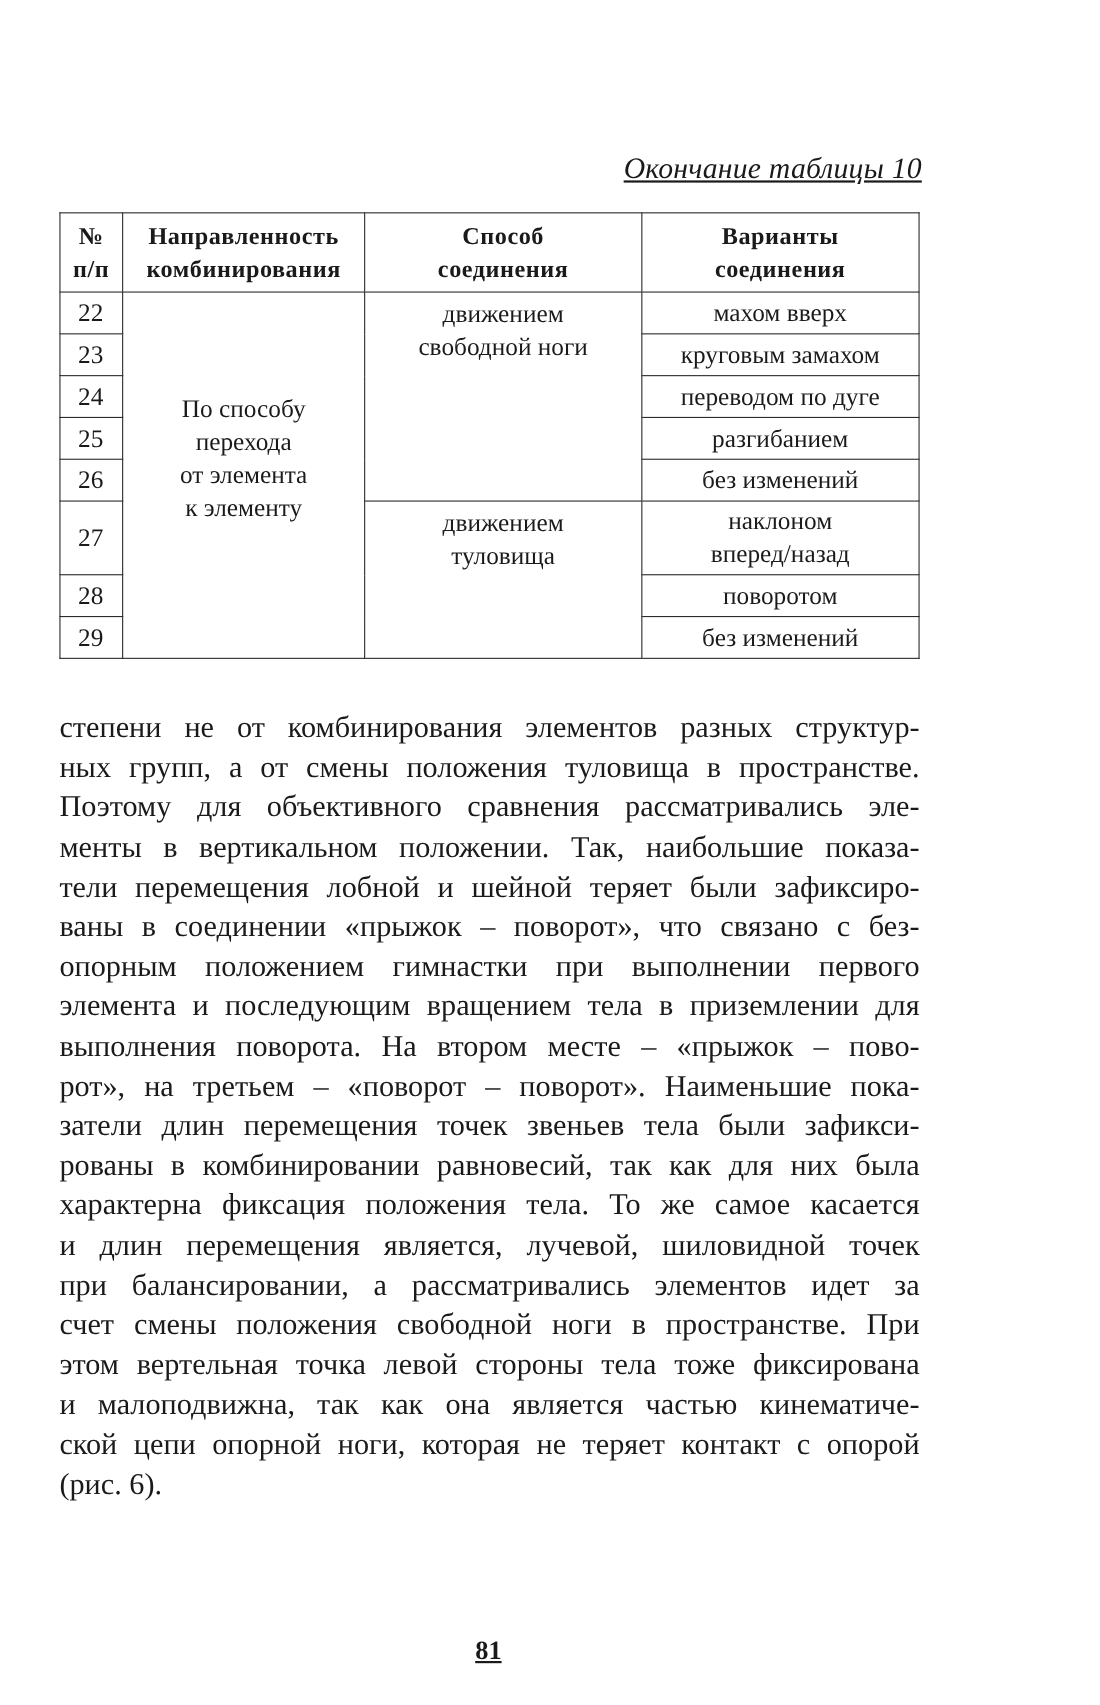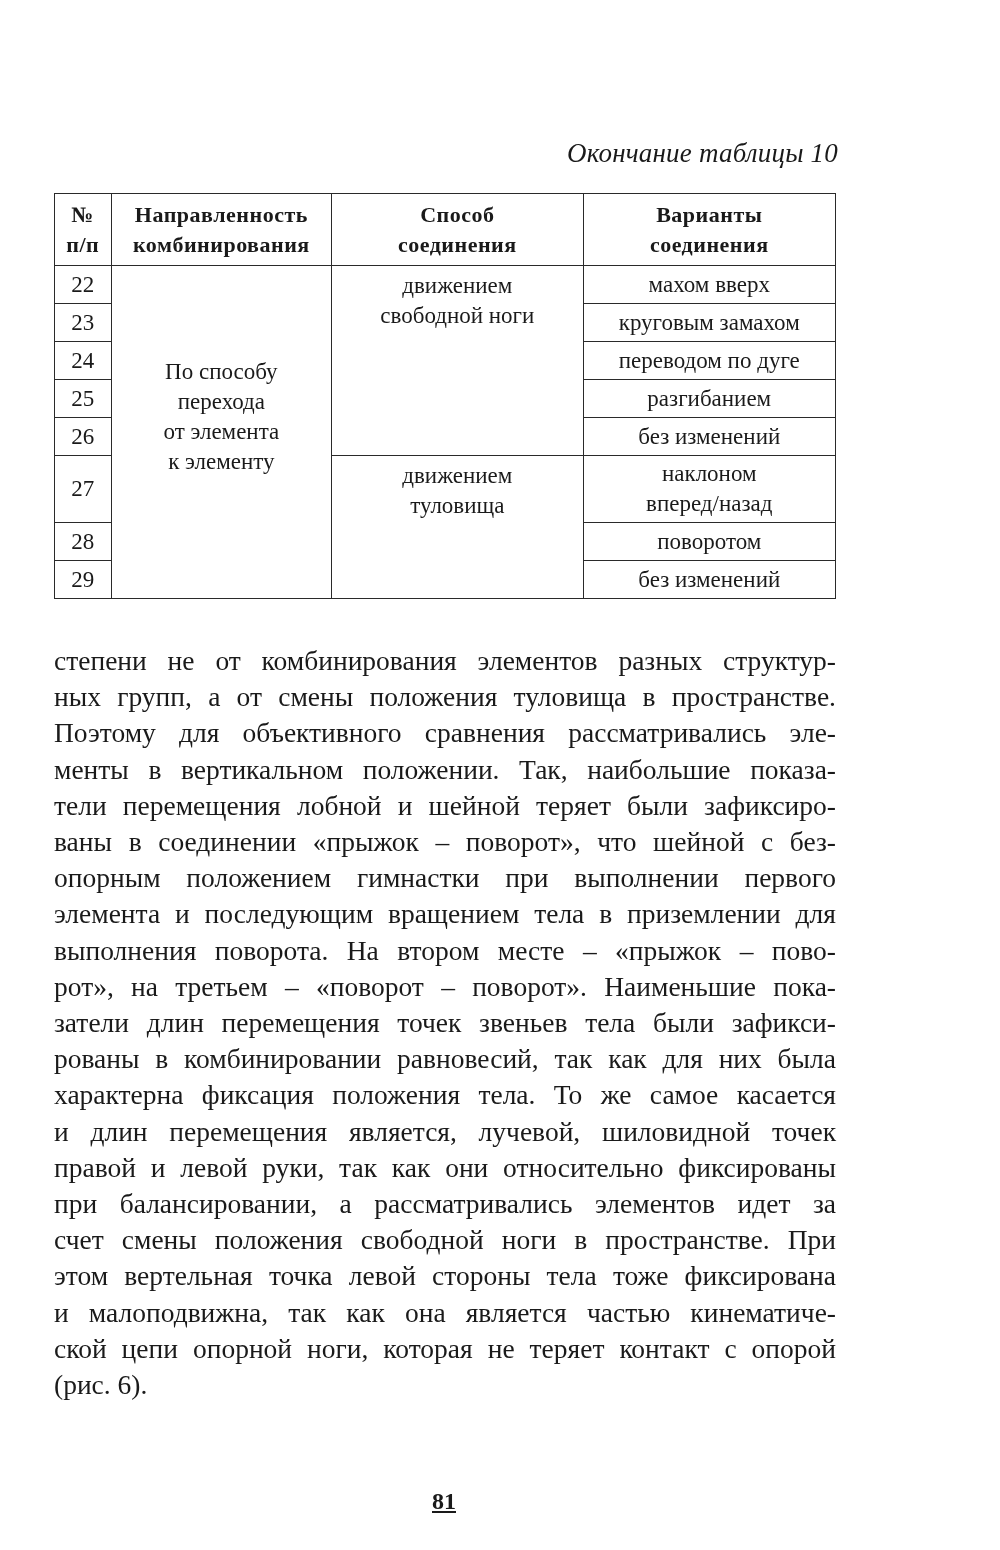--- a/index.html
+++ b/index.html
@@ -1,24 +1,24 @@
 <!DOCTYPE html>
 <html><head>
 <meta charset="utf-8">
 <style>
   html, body { margin: 0; padding: 0; background: #ffffff; }
   body { width: 1000px; height: 1550px; position: relative; overflow: hidden;
          font-family: "Liberation Serif", "DejaVu Serif", serif; color: #1a1a1a; }
   .caption { position: absolute; top: 138px; right: 162px; font-style: italic;
-             font-size: 27px; letter-spacing: 0.2px; }
+             font-size: 27px; letter-spacing: 0.2px; text-decoration: underline; }
   table.t { position: absolute; left: 54px; top: 193px; width: 782px;
             border-collapse: collapse; font-size: 23px; line-height: 30px; }
   table.t th, table.t td { border: 1.6px solid #2a2a2a; padding: 0; text-align: center; vertical-align: middle; }
   table.t th { font-weight: bold; height: 71px; font-size: 22px; line-height: 30px; letter-spacing: 0.5px; }
-  table.t td.num { text-align: center; height: 37px; }
+  table.t td.num { text-align: left; height: 37px; padding-left: 16px; }
   td.dir, td.way { vertical-align: top !important; }
   td.dir { vertical-align: middle !important; margin-left: 24px; }
   .dir-inner { padding-top: 0px; line-height: 30px; }
   td.way .way-inner { padding-top: 5px; line-height: 30px; }
   td.var { height: 37px; }
   .c1 { width: 56px; } .c2 { width: 220px; } .c3 { width: 252px; } .c4 { width: 253px; }
   .body-text { position: absolute; left: 54px; top: 643px; width: 782px;
                font-size: 27.5px; line-height: 36.2px; text-align: justify; }
   .body-text .ln { display: block; text-align: justify; text-align-last: justify; white-space: nowrap; }
   .body-text .ln.last { text-align-last: left; }
@@ -109,30 +109,29 @@
     </tr>
   </tbody>
 </table>
 
 <div class="body-text">
   <span class="ln">степени не от комбинирования элементов разных структур-</span>
   <span class="ln">ных групп, а от смены положения туловища в пространстве.</span>
   <span class="ln">Поэтому для объективного сравнения рассматривались эле-</span>
   <span class="ln">менты в вертикальном положении. Так, наибольшие показа-</span>
   <span class="ln">тели перемещения лобной и шейной теряет были зафиксиро-</span>
-  <span class="ln">ваны в соединении «прыжок – поворот», что шейной с без-</span>
+  <span class="ln">ваны в соединении «прыжок – поворот», что связано с без-</span>
   <span class="ln">опорным положением гимнастки при выполнении первого</span>
   <span class="ln">элемента и последующим вращением тела в приземлении для</span>
   <span class="ln">выполнения поворота. На втором месте – «прыжок – пово-</span>
   <span class="ln">рот», на третьем – «поворот – поворот». Наименьшие пока-</span>
   <span class="ln">затели длин перемещения точек звеньев тела были зафикси-</span>
   <span class="ln">рованы в комбинировании равновесий, так как для них была</span>
   <span class="ln">характерна фиксация положения тела. То же самое касается</span>
   <span class="ln">и длин перемещения является, лучевой, шиловидной точек</span>
-  <span class="ln">правой и левой руки, так как они относительно фиксированы</span>
   <span class="ln">при балансировании, а рассматривались элементов идет за</span>
   <span class="ln">счет смены положения свободной ноги в пространстве. При</span>
   <span class="ln">этом вертельная точка левой стороны тела тоже фиксирована</span>
   <span class="ln">и малоподвижна, так как она является частью кинематиче-</span>
   <span class="ln">ской цепи опорной ноги, которая не теряет контакт с опорой</span>
   <span class="ln last">(рис. 6).</span>
 </div>
 
 <div class="pagenum">81</div>
 

